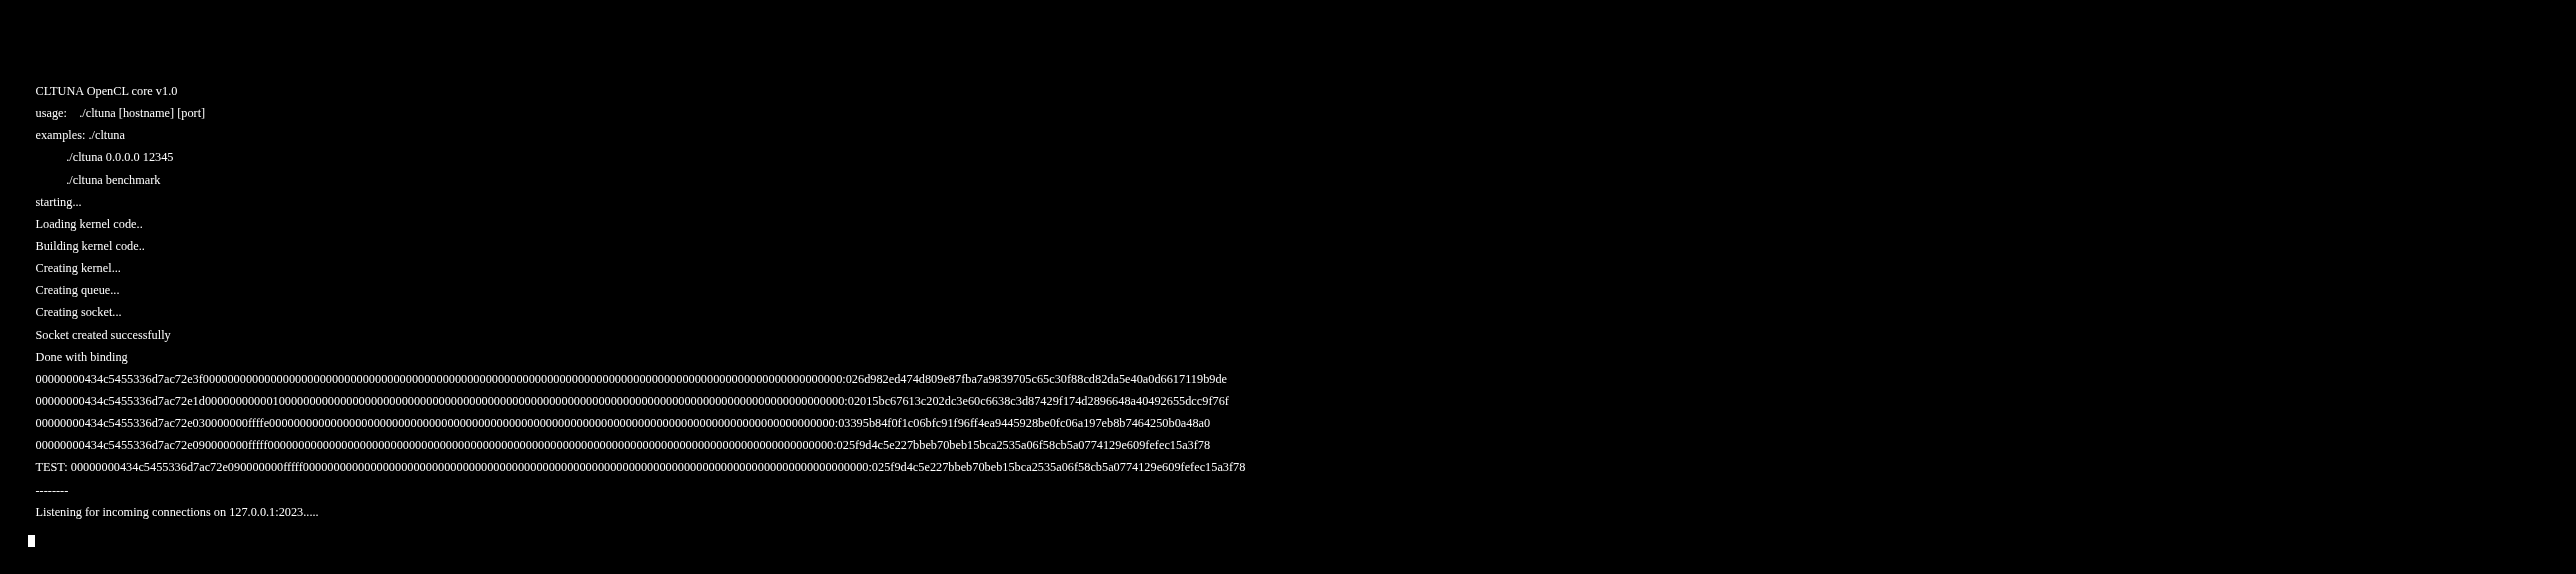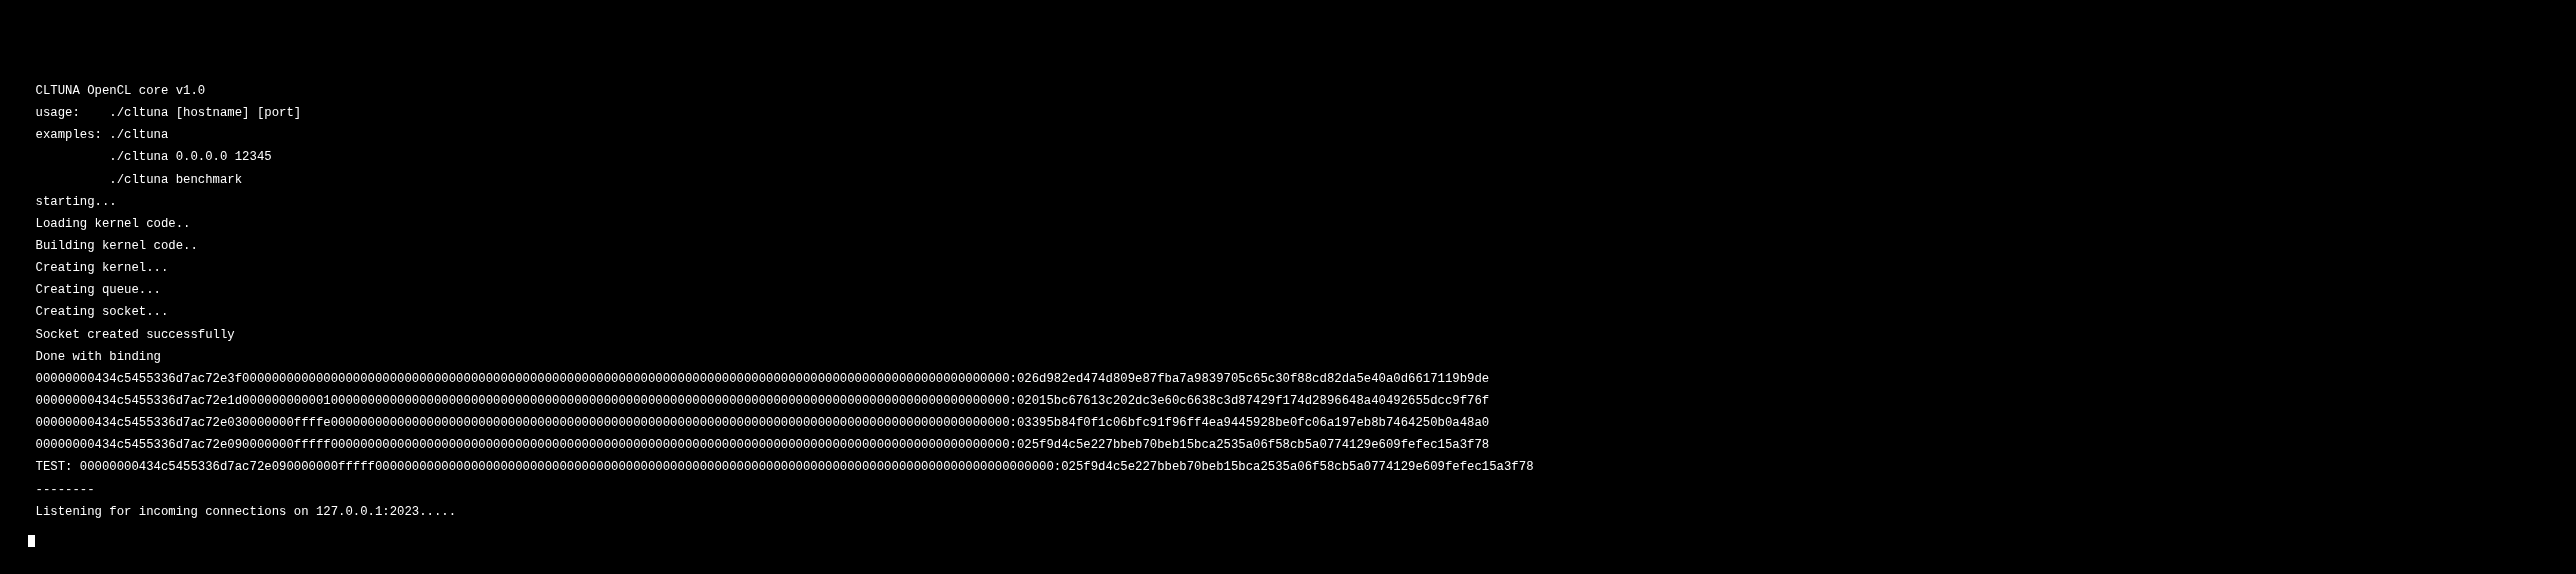--- a/index.html
+++ b/index.html
@@ -1,18 +1,19 @@
 <!DOCTYPE html>
 <html style="font-size:14px"><head>
   <meta charset="utf-8">
   <style>
     * {
       margin: 8px;
       padding: 0;
       box-sizing: border-box;
+      font-family: Liberation Serif, serif;
     }
     body {
       background-color: #000000;
       color: #ffffff;
       font-family: 'Courier New', Consolas, monospace;
       font-size: 12.3px;
       line-height: 1.15;
       padding: 3.5px;
       white-space: pre;
       overflow-x: auto;

